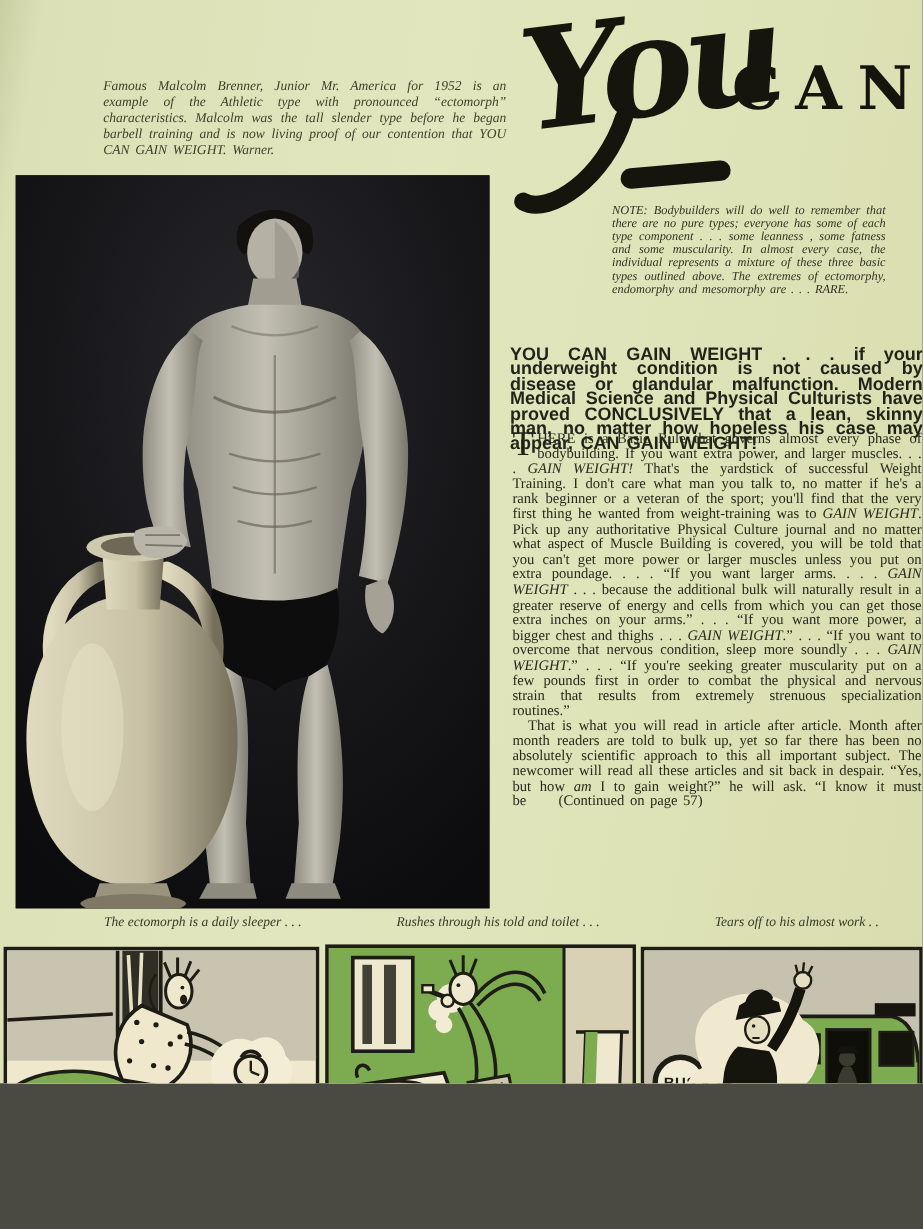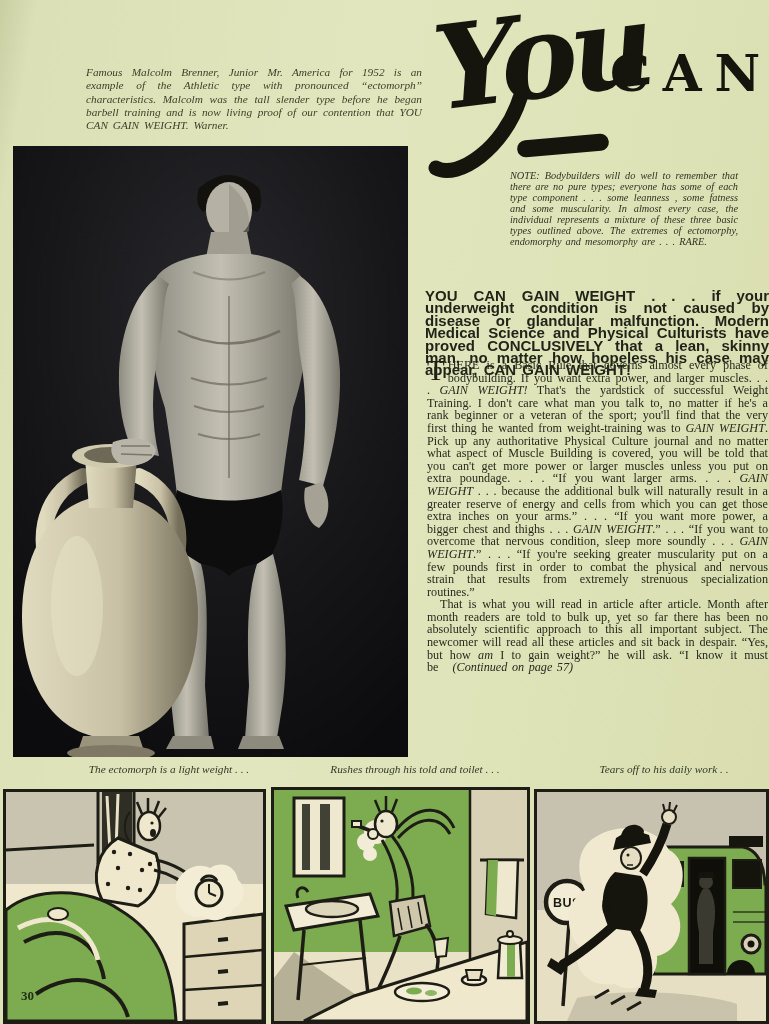--- a/index.html
+++ b/index.html
@@ -1,17 +1,17 @@
 <!DOCTYPE html>
 <html><head>
 <meta charset="utf-8">
 <style>
   html,body { margin:0; padding:0; background:#4a4a42; }
   .page {
-    position:relative; width:769px; height:1024px; overflow:hidden;
+    position:relative; width:769px; height:903px; overflow:hidden;
     background: linear-gradient(100deg,#c9cda2 0%, #dce0b6 4%, #e2e6be 40%, #dde2b6 75%, #d8dcae 100%);
     font-family:"Liberation Serif", serif;
   }
   .photo-caption {
     position:absolute; left:86px; top:66px; width:336px;
     font-style:italic; font-size:11.3px; line-height:13.3px;
     text-align:justify; color:#3c4129; word-spacing:2px;
   }
   .title-script {
     position:absolute; left:434px; top:-2px;
@@ -41,21 +41,21 @@
     color:#1f2318; word-spacing:2px;
   }
   .article {
     position:absolute; left:427px; top:359px; width:341px;
     font-size:12.2px; line-height:12.6px; text-align:justify;
     color:#262b1d; word-spacing:1.5px;
   }
   .article p { margin:0; }
   .article .para2 { text-indent:13px; }
   .dropcap { float:left; font-size:29px; line-height:23px; padding-right:3px; color:#1d2115; }
-  .continued { font-style:italic; margin-left:14px; white-space:nowrap; }
+  .continued { margin-left:27px; white-space:nowrap; }
   .photo {
     position:absolute; left:13px; top:146px; width:395px; height:611px;
     background:#141416;
   }
   .photo svg, .panel svg { display:block; width:100%; height:100%; }
   .caption {
     position:absolute; top:763px; font-style:italic; font-size:11.3px;
     color:#333a26; text-align:center;
   }
   .cap1 { left:38px; width:262px; }
@@ -146,23 +146,23 @@
         <path d="M70,590 L126,590 L132,608 L64,608 Z" fill="#9a947e"></path>
         <ellipse cx="98" cy="607" rx="44" ry="8" fill="#7e7864"></ellipse>
       </g>
       <g>
         <path d="M100,296 C120,289 139,293 143,304 C141,316 124,322 108,318 C99,314 96,304 100,296 Z" fill="#b9b5a8"></path>
         <path d="M108,300 L137,300 M108,308 L139,309" stroke="#7b7769" stroke-width="1.5" fill="none"></path>
       </g>
     </svg>
   </div>
 
-  <div class="caption cap1">The ectomorph is a light weight . . .</div>
+  <div class="caption cap1">The ectomorph is a daily sleeper . . .</div>
   <div class="caption cap2">Rushes through his told and toilet . . .</div>
-  <div class="caption cap3">Tears off to his daily work . .</div>
+  <div class="caption cap3">Tears off to his almost work . .</div>
 
   <div class="panel panel1">
     <svg viewBox="0 0 257 229" preserveAspectRatio="none">
       <rect width="257" height="229" fill="#eae2c6"></rect>
       <rect x="0" y="0" width="257" height="92" fill="#c9c4b0"></rect>
       <rect x="96" y="0" width="30" height="66" fill="#2e2e24"></rect>
       <path d="M101,4 L104,60 M112,2 L110,58" stroke="#e9e1c6" stroke-width="3" fill="none"></path>
       <path d="M92,0 L92,72 M128,0 L128,70" stroke="#1d1d15" stroke-width="3"></path>
       <path d="M0,58 L88,53" stroke="#1d1d15" stroke-width="3"></path>
       <rect x="0" y="92" width="257" height="137" fill="#efe8cd"></rect>

